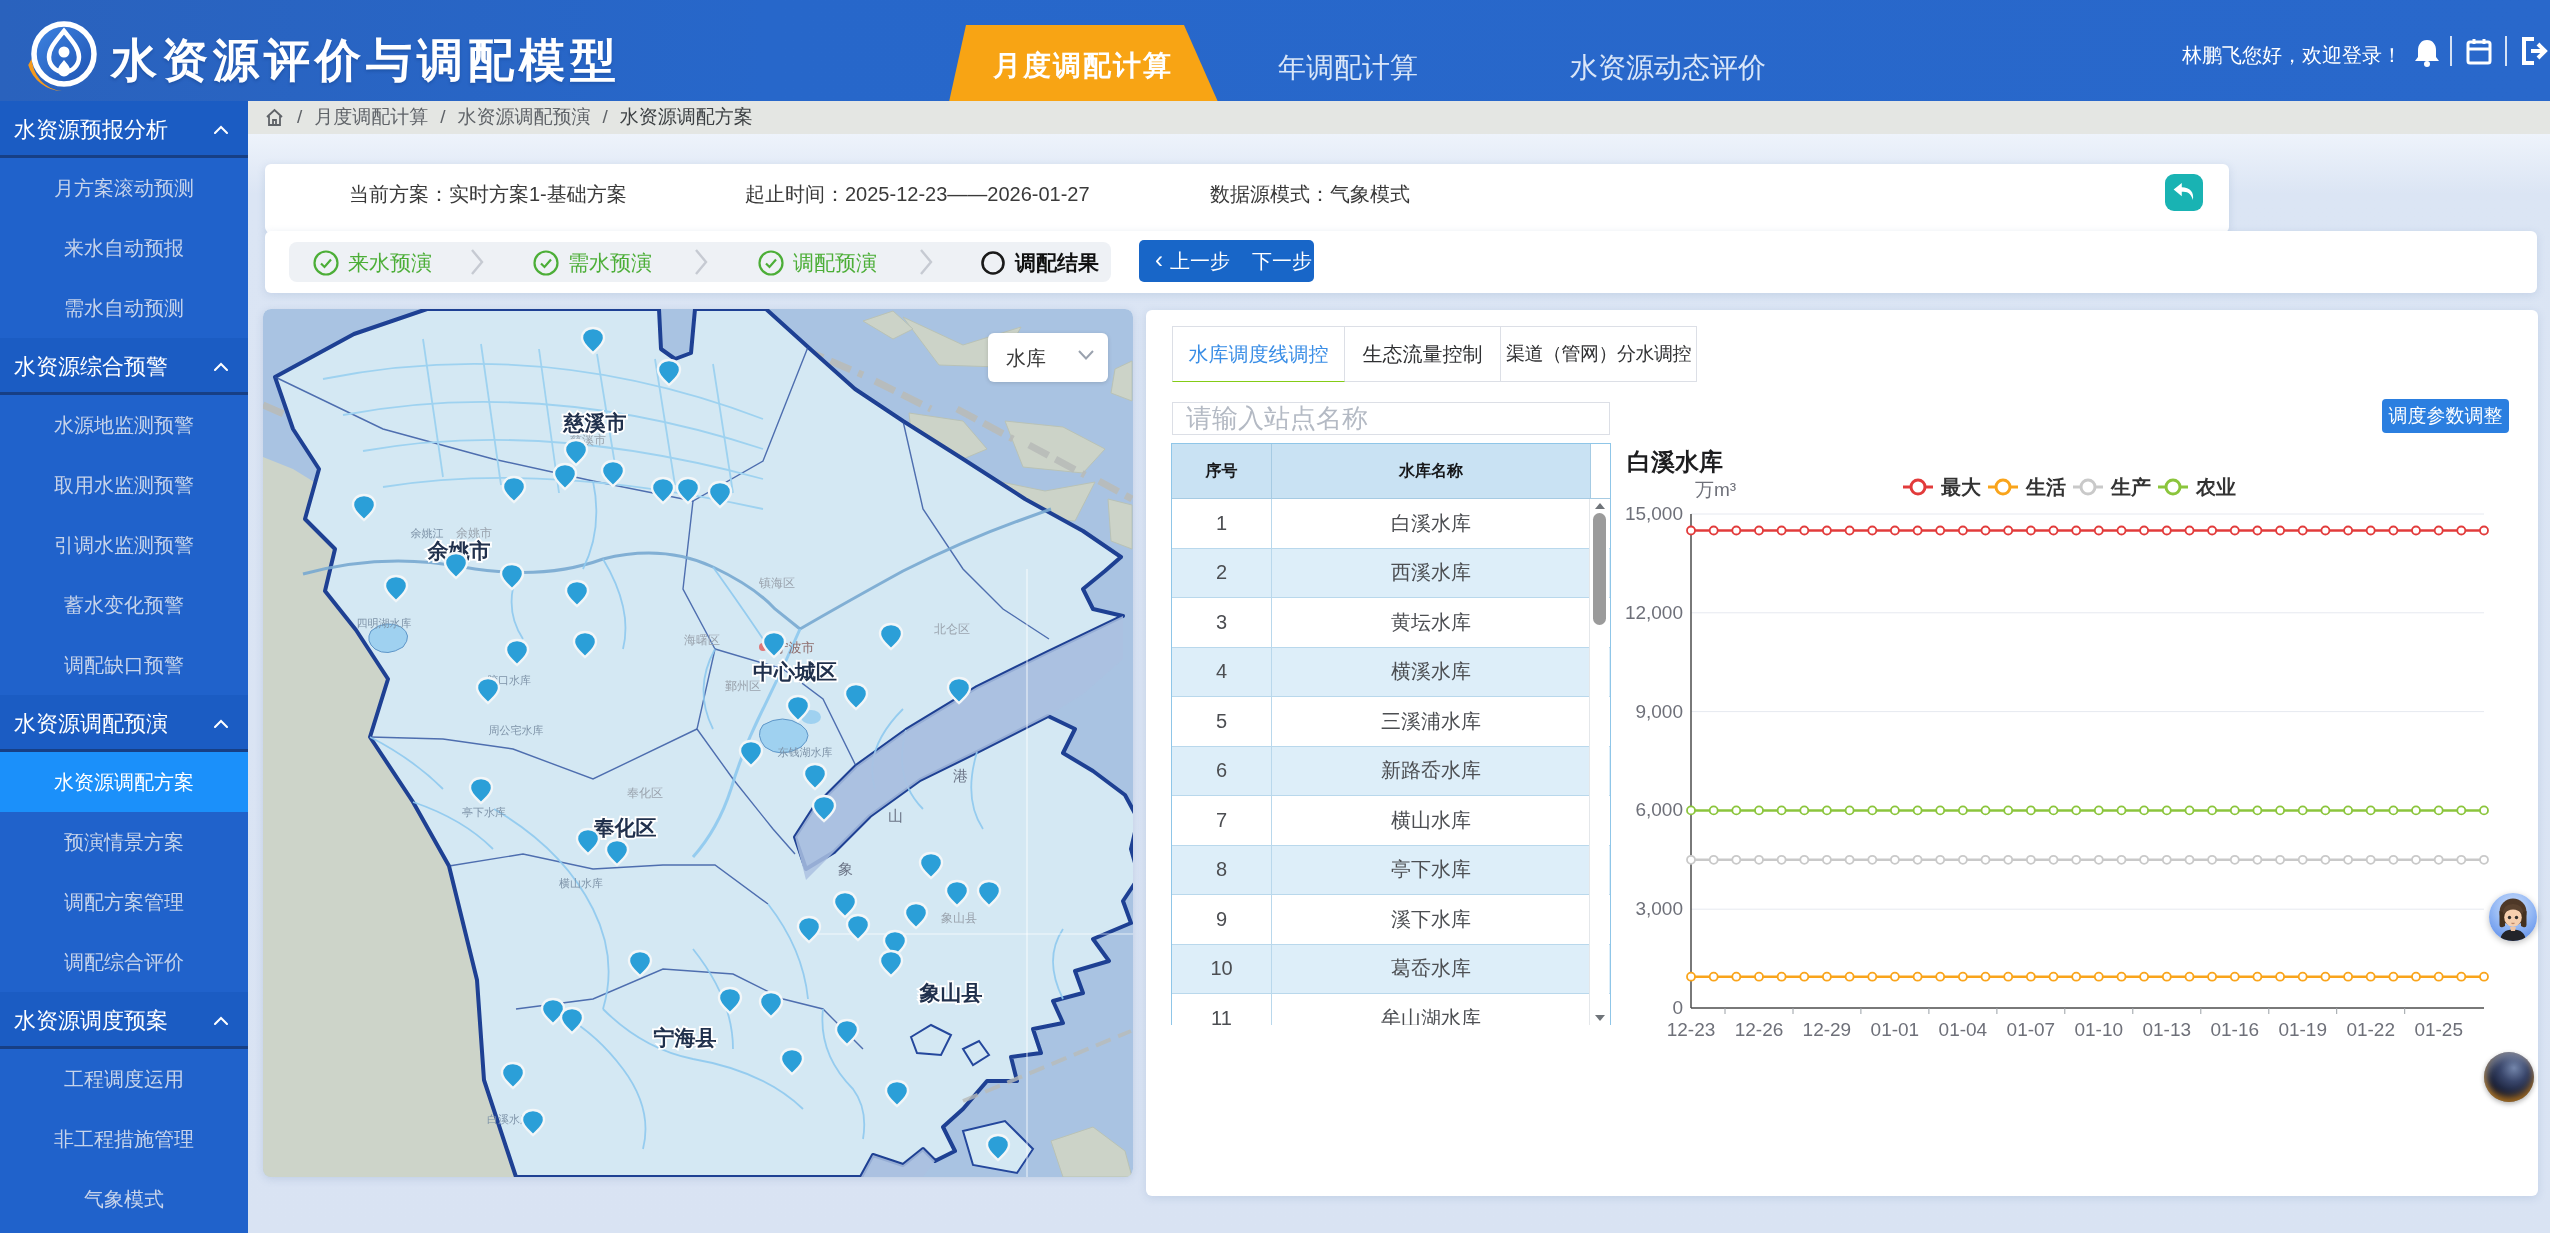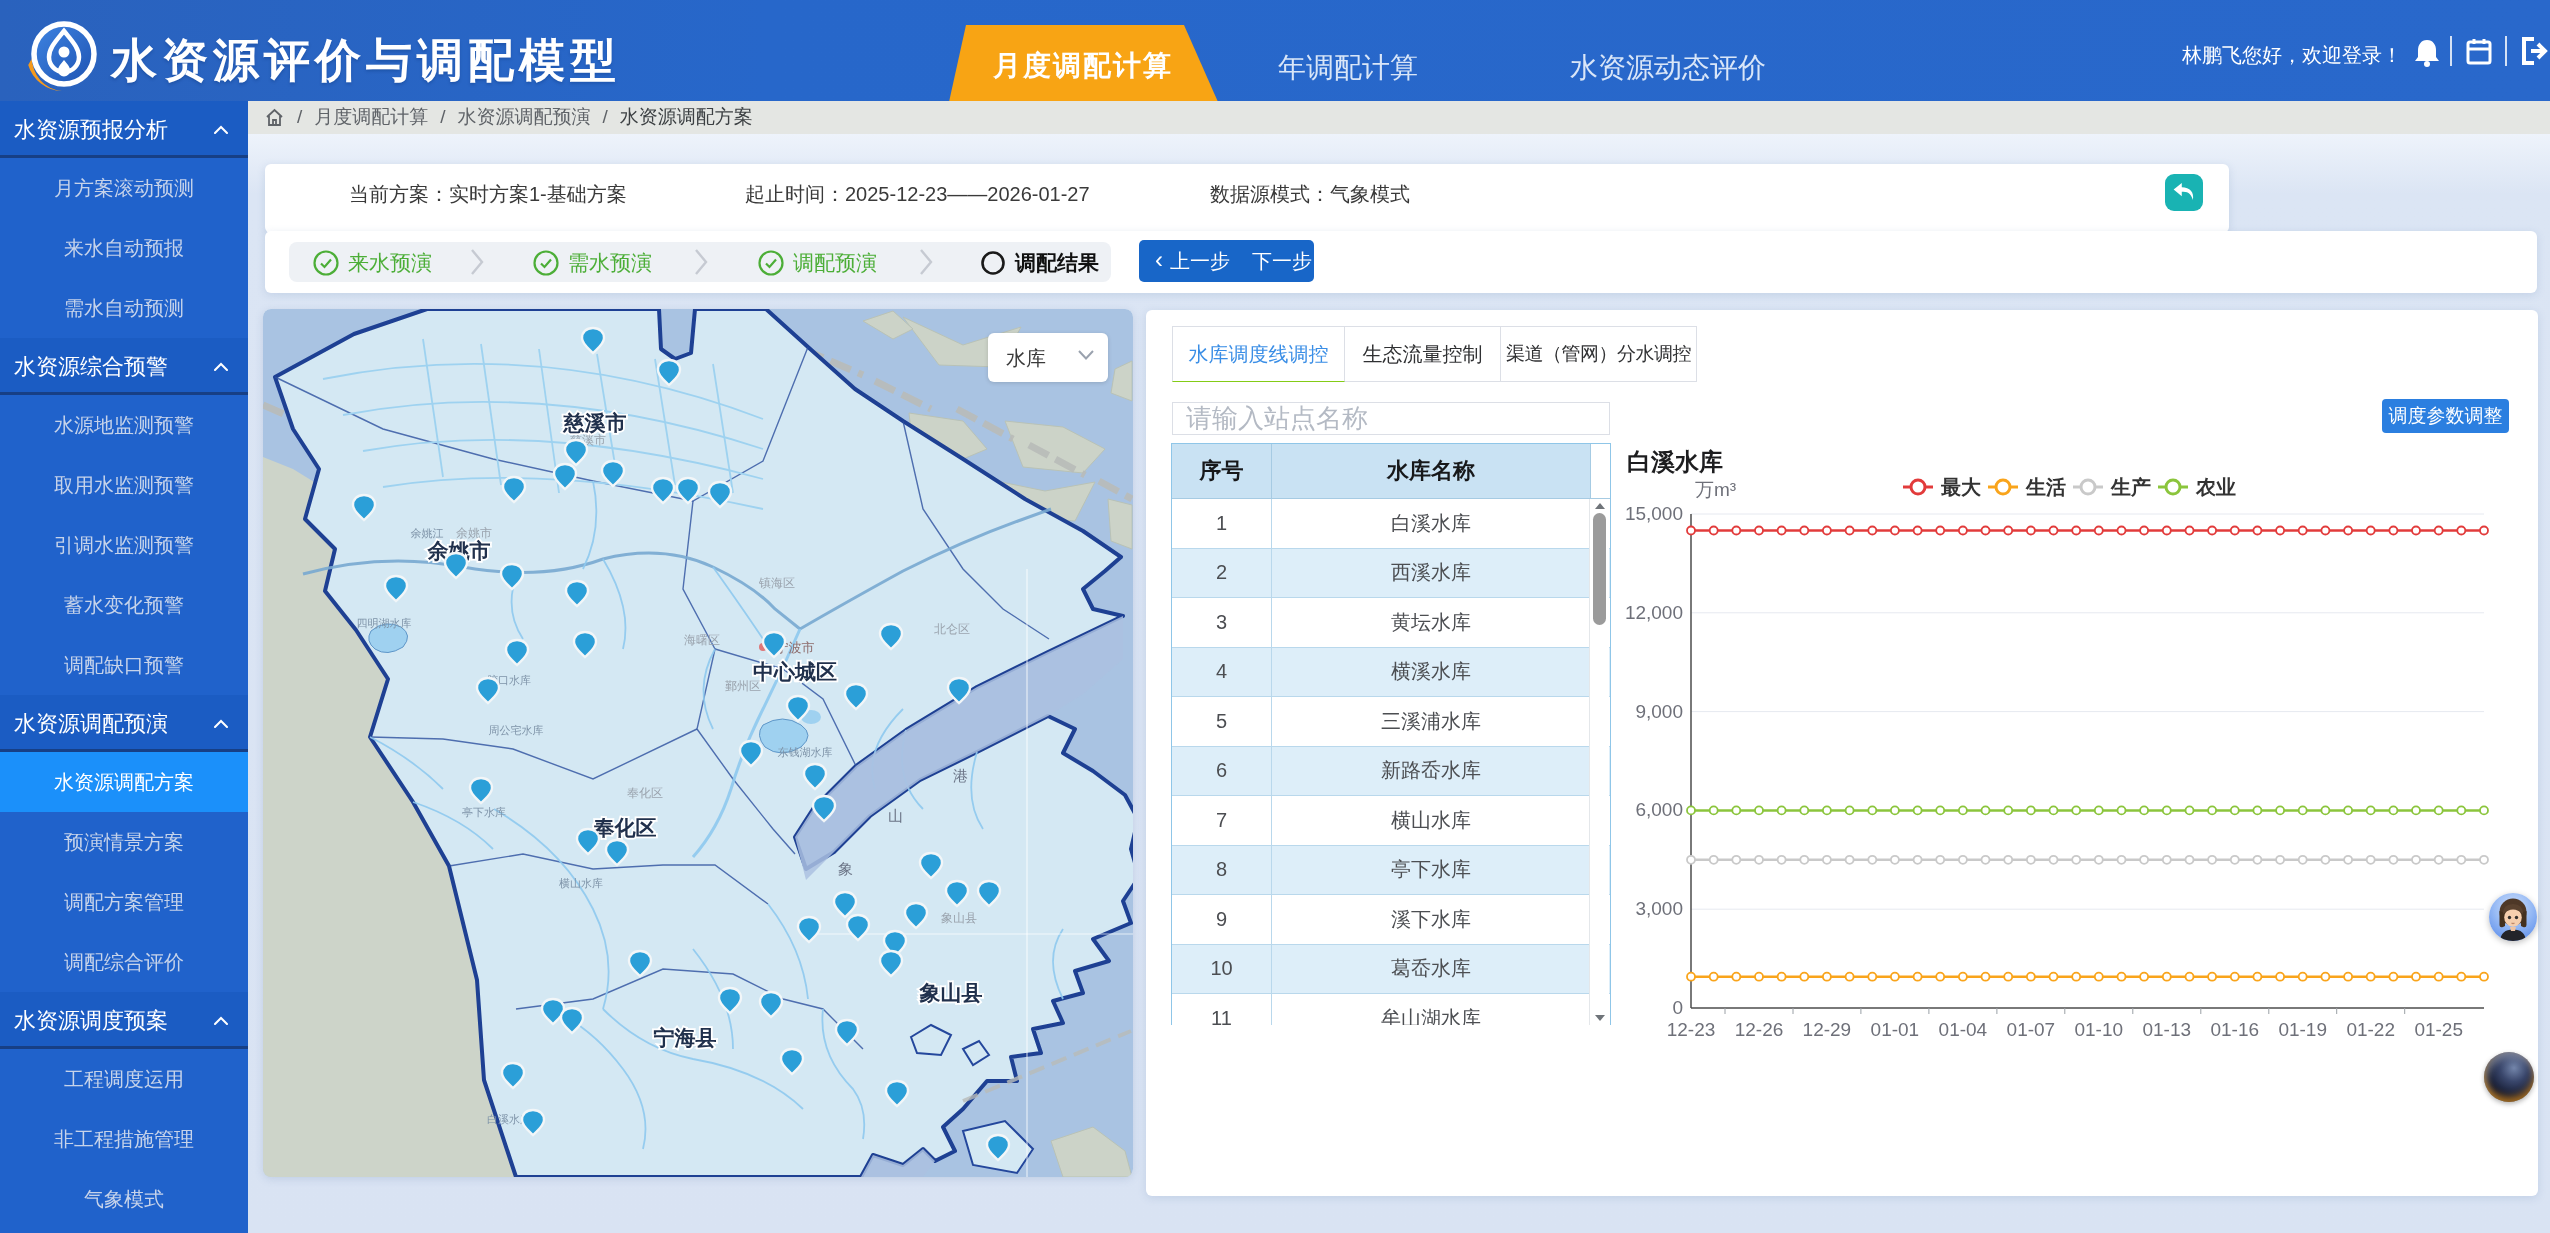--- a/index.html
+++ b/index.html
@@ -36,21 +36,21 @@
 #map{left:15px;top:175px;width:870px;height:868px;border-radius:8px;overflow:hidden;box-shadow:0 2px 8px rgba(90,120,170,.2);}
 #mapsel{position:absolute;left:725px;top:24px;width:120px;height:49px;background:#fff;border-radius:6px;box-shadow:0 1px 4px rgba(0,0,0,.15);font-size:20px;color:#3a3a3a;}
 
 #panel{left:898px;top:176px;width:1392px;height:886px;}
 .tab{position:absolute;top:16px;height:56px;border:1px solid #dcdfe6;background:#fff;font-size:20px;color:#303133;text-align:center;line-height:54px;white-space:nowrap;overflow:hidden;}
 #tabA{left:26px;width:173px;color:#3a8ee6;border-bottom:1px solid #84cc16;z-index:2;}
 #tabB{left:199px;width:156px;border-left:none;}
 #tabC{left:355px;width:196px;border-left:none;font-size:19px;letter-spacing:-0.5px;}
 #srch{position:absolute;left:26px;top:92px;width:438px;height:33px;border:1px solid #dcdfe6;border-radius:0;font-size:26px;color:#b4bac4;line-height:31px;padding-left:13px;}
 #tbl{position:absolute;left:25px;top:133px;width:440px;height:582px;border:1px solid #8fc6e8;}
-#thead{display:flex;height:55px;background:#c9e2f3;border-bottom:1px solid #a6cbe3;font-weight:bold;font-size:22px;color:#17181a;}
+#thead{display:flex;height:55px;background:#c9e2f3;border-bottom:1px solid #a6cbe3;font-weight:bold;font-size:16px;color:#17181a;}
 #thead .c1{width:100px;border-right:1px solid #a6cbe3;display:flex;align-items:center;justify-content:center;}
 #thead .c2{width:318px;display:flex;align-items:center;justify-content:center;}
 #thead .gut{flex:1;background:#fff;border-left:1px solid #a6cbe3;}
 #tbody{position:relative;height:526px;overflow:hidden;}
 .trow{display:flex;height:49.5px;border-bottom:1px solid #b9d8ec;font-size:20px;color:#4c4e52;background:#fff;}
 .trow:nth-child(even){background:#ddeef9;}
 .trow .c1{width:100px;border-right:1px solid #b9d8ec;display:flex;align-items:center;justify-content:center;}
 .trow .c2{width:318px;display:flex;align-items:center;justify-content:center;}
 #sbar{position:absolute;right:1px;top:0;width:20px;height:526px;background:#fff;border-left:1px solid #e4e7ea;}
 #sbar .thumb{position:absolute;left:3px;top:14px;width:13px;height:112px;background:#9b9b9b;border-radius:7px;}

